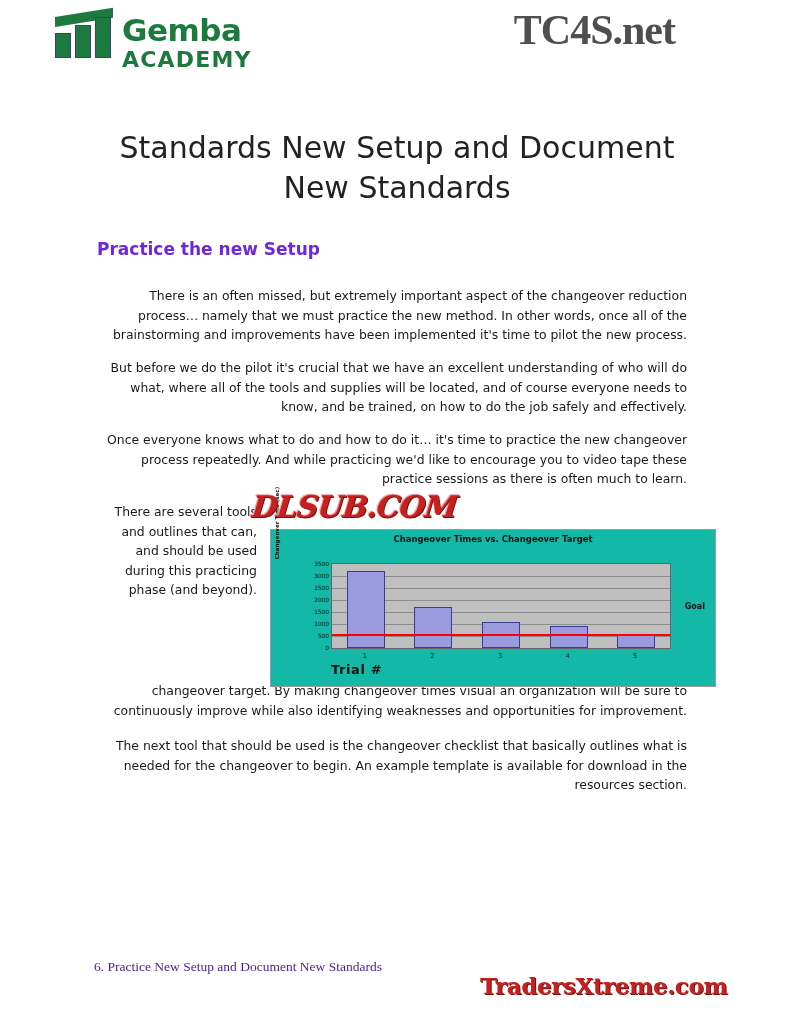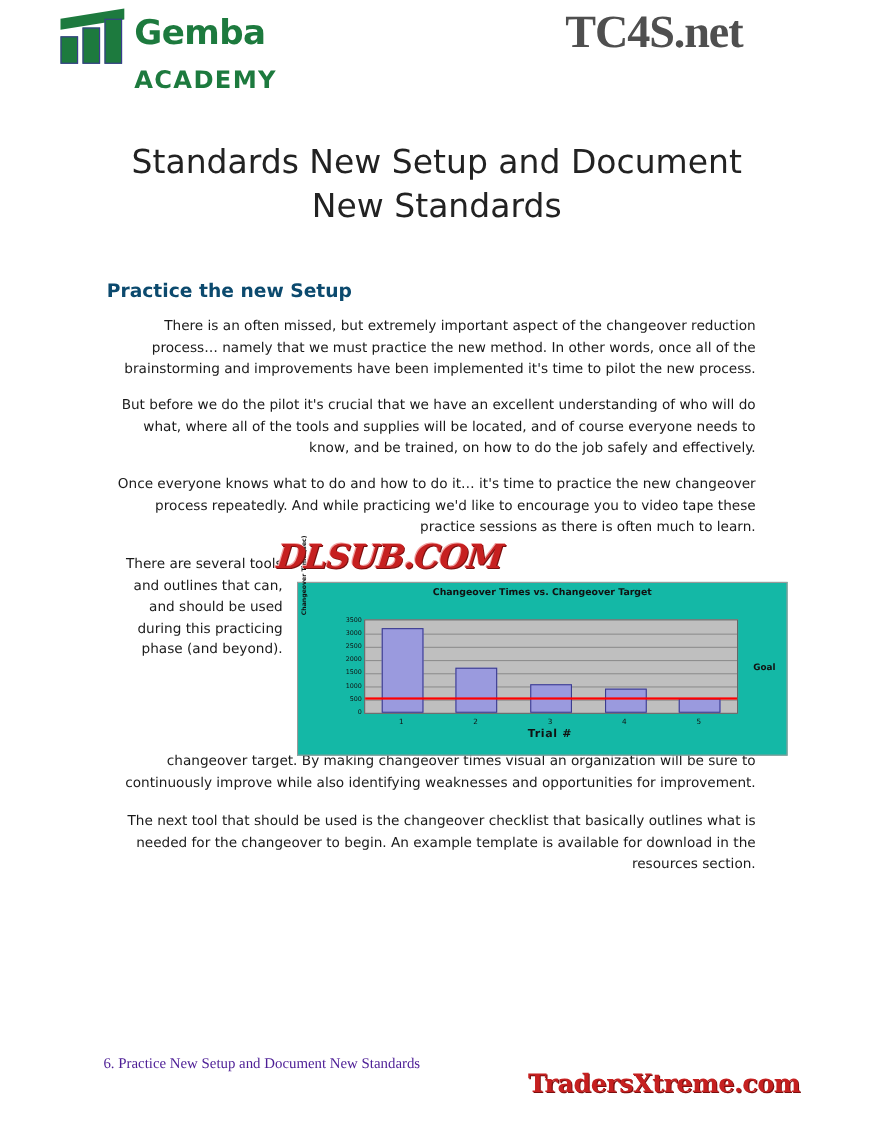--- a/index.html
+++ b/index.html
@@ -65,21 +65,21 @@
     letter-spacing: -0.5px;
     display: block;
   }
   .logo-text .academy {
     font-family: "DejaVu Sans", sans-serif;
     font-size: 22px;
     font-weight: bold;
     color: #1d7a3e;
     letter-spacing: 1.2px;
     display: block;
-    margin-top: 17px;
+    margin-top: 3px;
   }
   .tc4s {
     position: absolute;
     right: 24px;
     top: 6px;
     font-family: "Liberation Serif", serif;
     font-size: 42px;
     font-weight: bold;
     color: #4f4f4f;
     letter-spacing: -1px;
@@ -100,22 +100,21 @@
   }
 
   
   .section-heading {
     position: absolute;
     left: 97px;
     top: 239px;
     font-family: "DejaVu Sans", sans-serif;
     font-size: 17px;
     font-weight: bold;
-    color: #0c4a6e;
-    margin-top: 16px;
+    color: #6d28d9;
   }
 
   
   .para {
     position: absolute;
     font-family: "DejaVu Sans", sans-serif;
     font-size: 12.4px;
     color: #1a1a1a;
     line-height: 1.58;
     text-align: right;
@@ -216,23 +215,22 @@
     font-size: 6.6px;
     color: #111111;
     text-align: center;
     width: 40px;
   }
   .x-axis-label {
     position: absolute;
     left: 60px;
     top: 132px;
     width: 338px;
-    text-align: center;
-    font-family: "DejaVu Sans", sans-serif;
-    font-size: 10px;
+    font-family: "DejaVu Sans", sans-serif;
+    font-size: 13px;
     font-weight: bold;
     color: #111111;
     letter-spacing: 0.6px;
   }
   .goal-legend {
     position: absolute;
     right: 10px;
     top: 72px;
     font-family: "DejaVu Sans", sans-serif;
     font-size: 8px;

